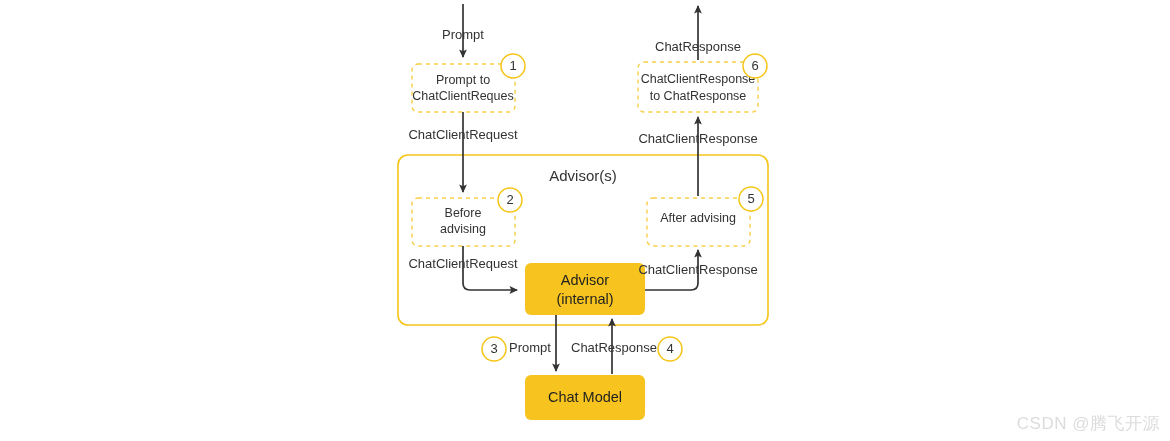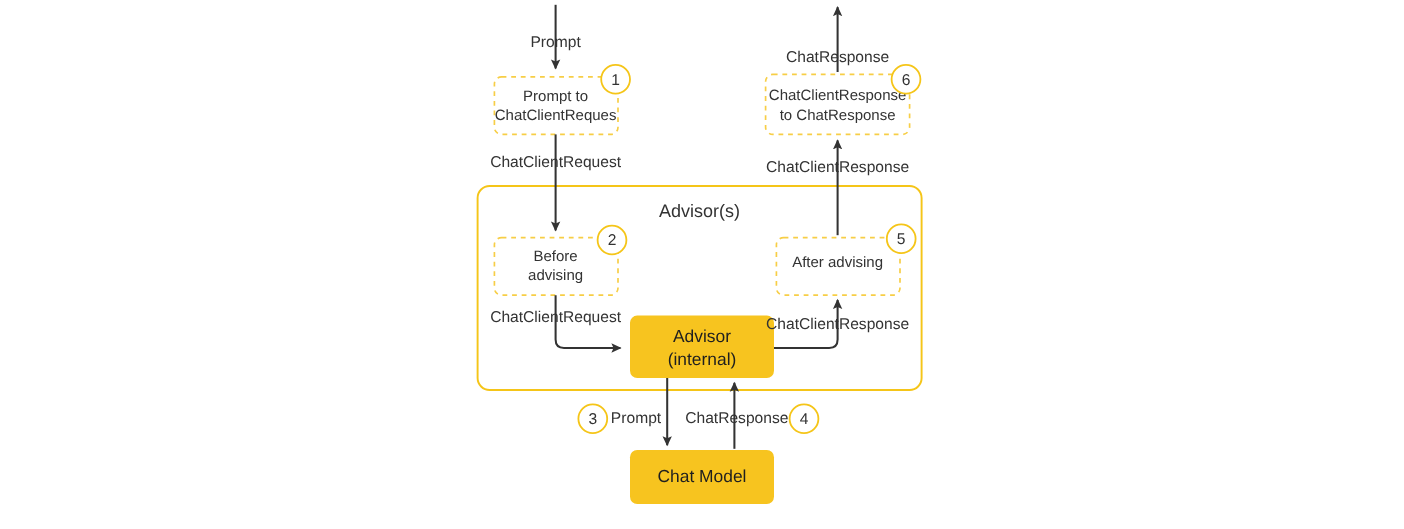--- a/index.html
+++ b/index.html
@@ -139,14 +139,15 @@
     <text class="node-label" x="698" y="80">ChatClientResponse</text>
     <text class="node-label" x="698" y="97">to ChatResponse</text>
     <circle cx="755" cy="66" r="12" fill="#ffffff" stroke="#F5C518" stroke-width="1.5"></circle>
     <text class="step-num" x="755" y="67">6</text>
 
     <line x1="698" y1="60" x2="698" y2="6" stroke="#333333" stroke-width="1.7" marker-end="url(#arrow)"></line>
     <text class="edge-label" x="698" y="48">ChatResponse</text>
 
   </svg>
 
+  <div class="watermark">CSDN @腾飞开源</div>
 
 </div>
 
 </body></html>

